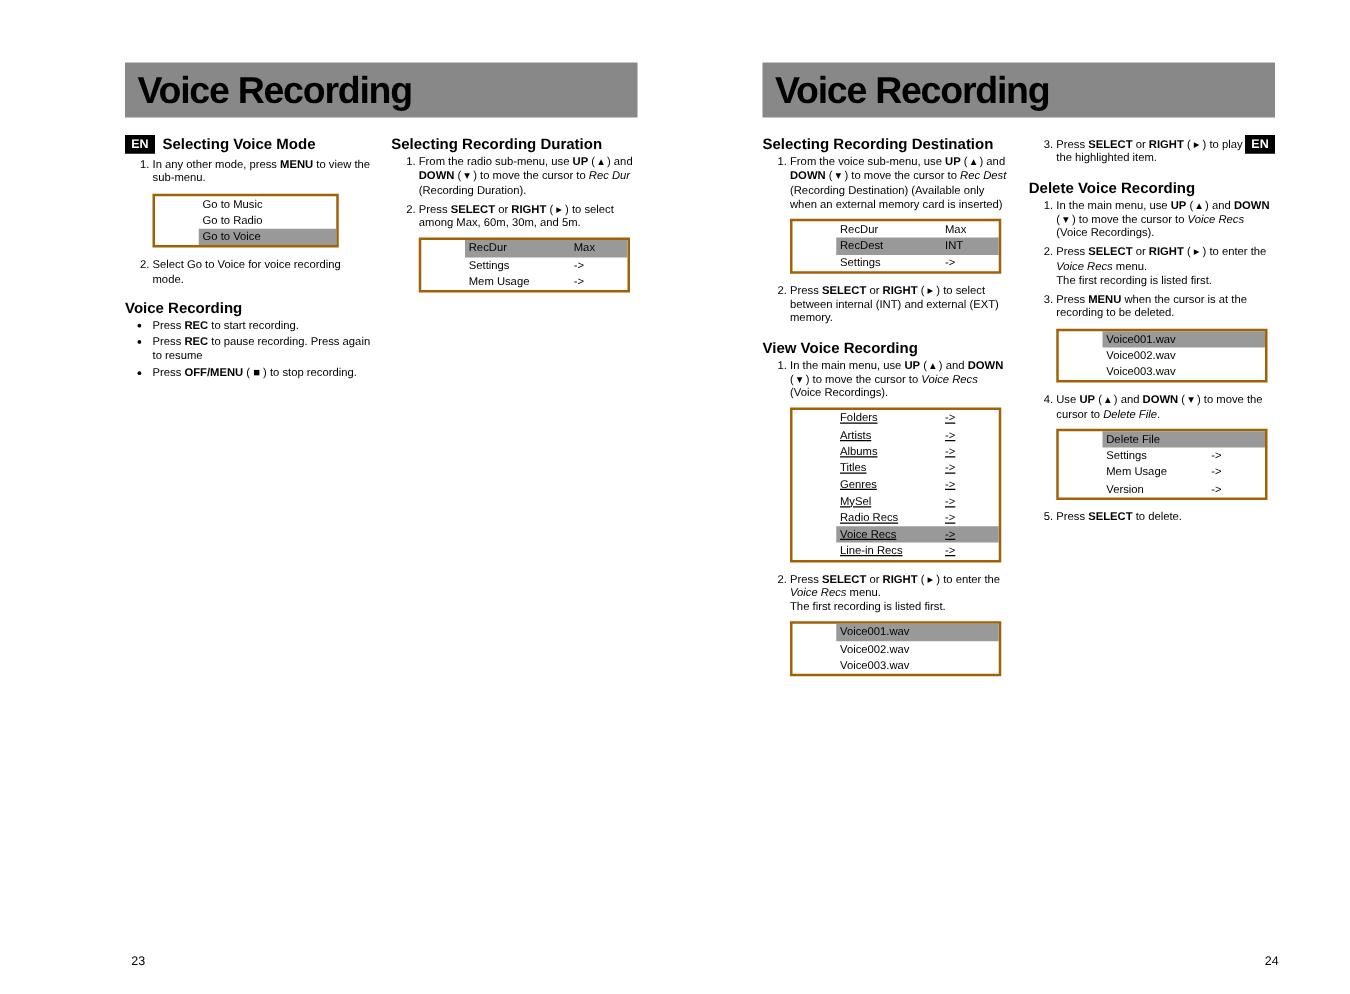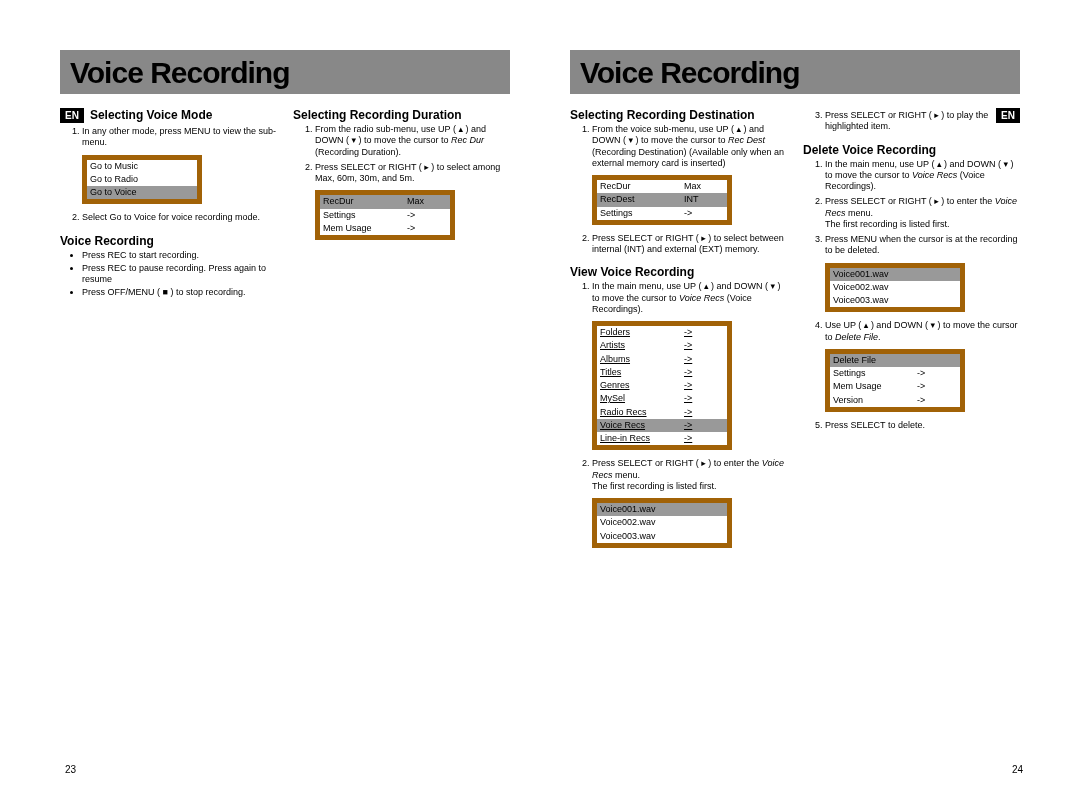--- a/index.html
+++ b/index.html
@@ -17,20 +17,21 @@
     width: 100%;
     height: 100%;
     box-sizing: border-box;
     padding: 50px 0 0 0;
   }
   .page {
     width: 50%;
     box-sizing: border-box;
     padding: 0 30px 0 30px;
     position: relative;
+    margin-left: 40px;
   }
   .page-left { padding-left: 60px; padding-right: 30px; }
   .page-right { padding-left: 30px; padding-right: 60px; }
   .title-bar {
     background: #888;
     color: #000;
     font-size: 30px;
     font-weight: 900;
     letter-spacing: -1px;
     padding: 6px 10px 4px 10px;
@@ -69,45 +70,46 @@
     margin-bottom: 4px;
     line-height: 1.25;
   }
   ul.bul {
     list-style: disc;
     margin: 2px 0 6px 0;
     padding-left: 22px;
   }
   ul.bul li { margin-bottom: 2px; line-height: 1.25; }
   .ui-table {
-    border: 5px solid #a16207;
+    border: 2px solid #a16207;
     margin: 6px 0 8px 22px;
     width: 130px;
     font-size: 9px;
     line-height: 1.25;
+    padding-left: 35px;
   }
   .ui-table .row {
     display: flex;
     padding: 1px 3px;
   }
   .ui-table .row.hl { background: #999; }
   .ui-table .c1 { flex: 1; }
   .ui-table .c2 { width: 40px; text-align: left; }
   .page-num {
     position: absolute;
     bottom: 20px;
     font-size: 10px;
   }
   .page-left .page-num { left: 65px; }
   .page-right .page-num { right: 57px; }
   .head-row { display: flex; align-items: flex-start; gap: 6px; }
   .head-row h2 { margin-top: 0; }
   .lang-right { float: right; }
   .ital { font-style: italic; }
-  .b { font-weight: normal; }
+  .b { font-weight: bold; }
 </style>
 </head>
 <body>
 
 <div class="spread">
 
   <div class="page page-left">
     <div class="title-bar">Voice Recording</div>
 
     <div class="cols">

